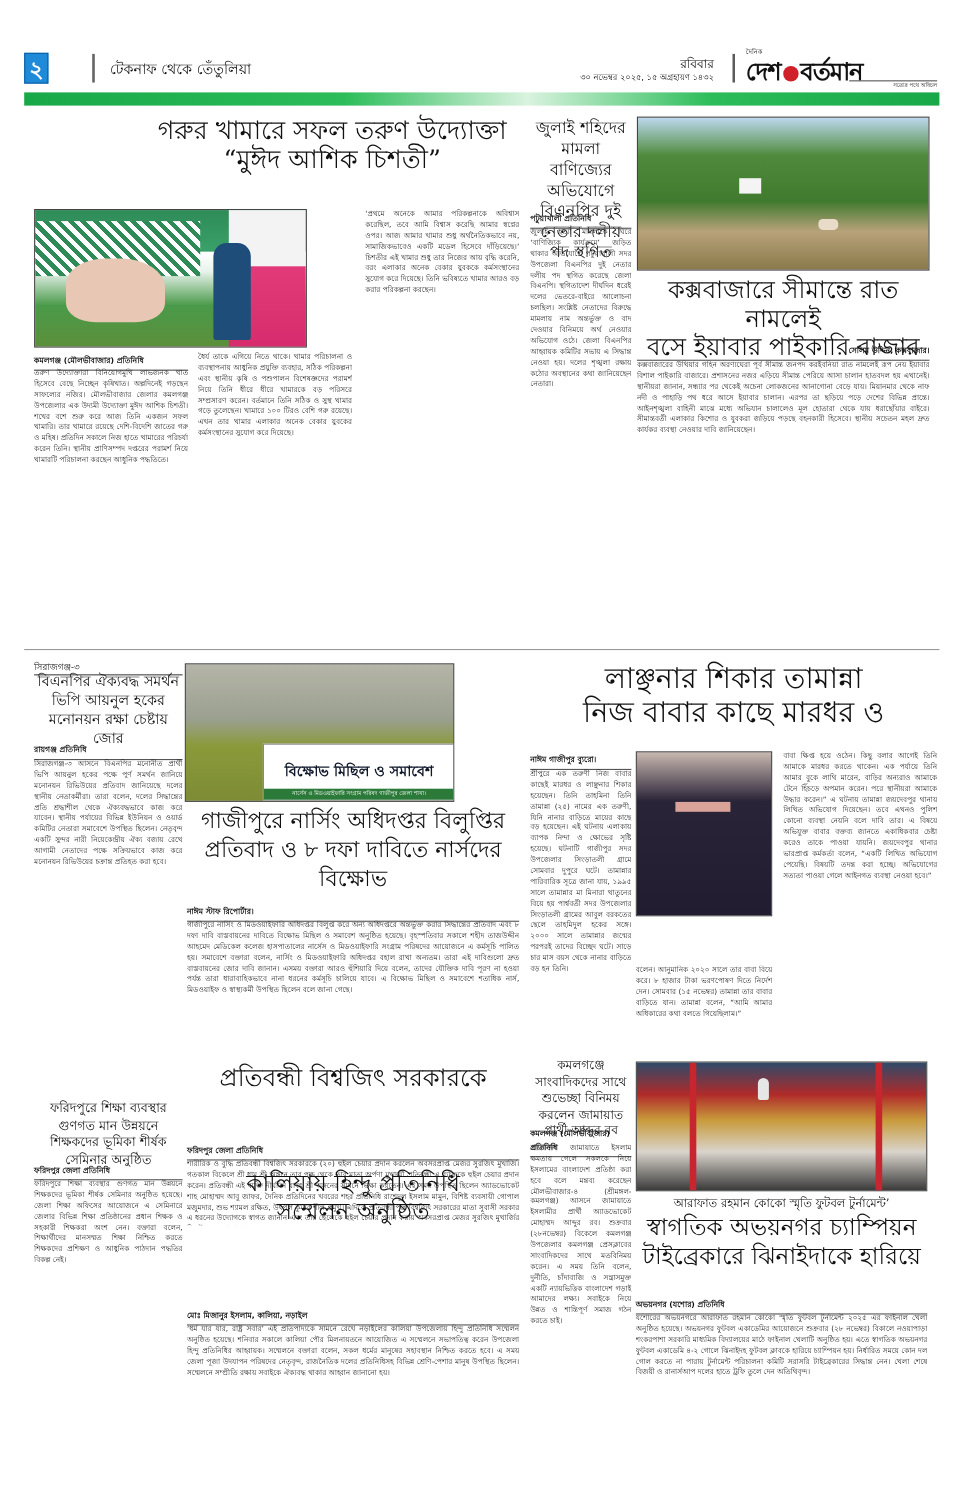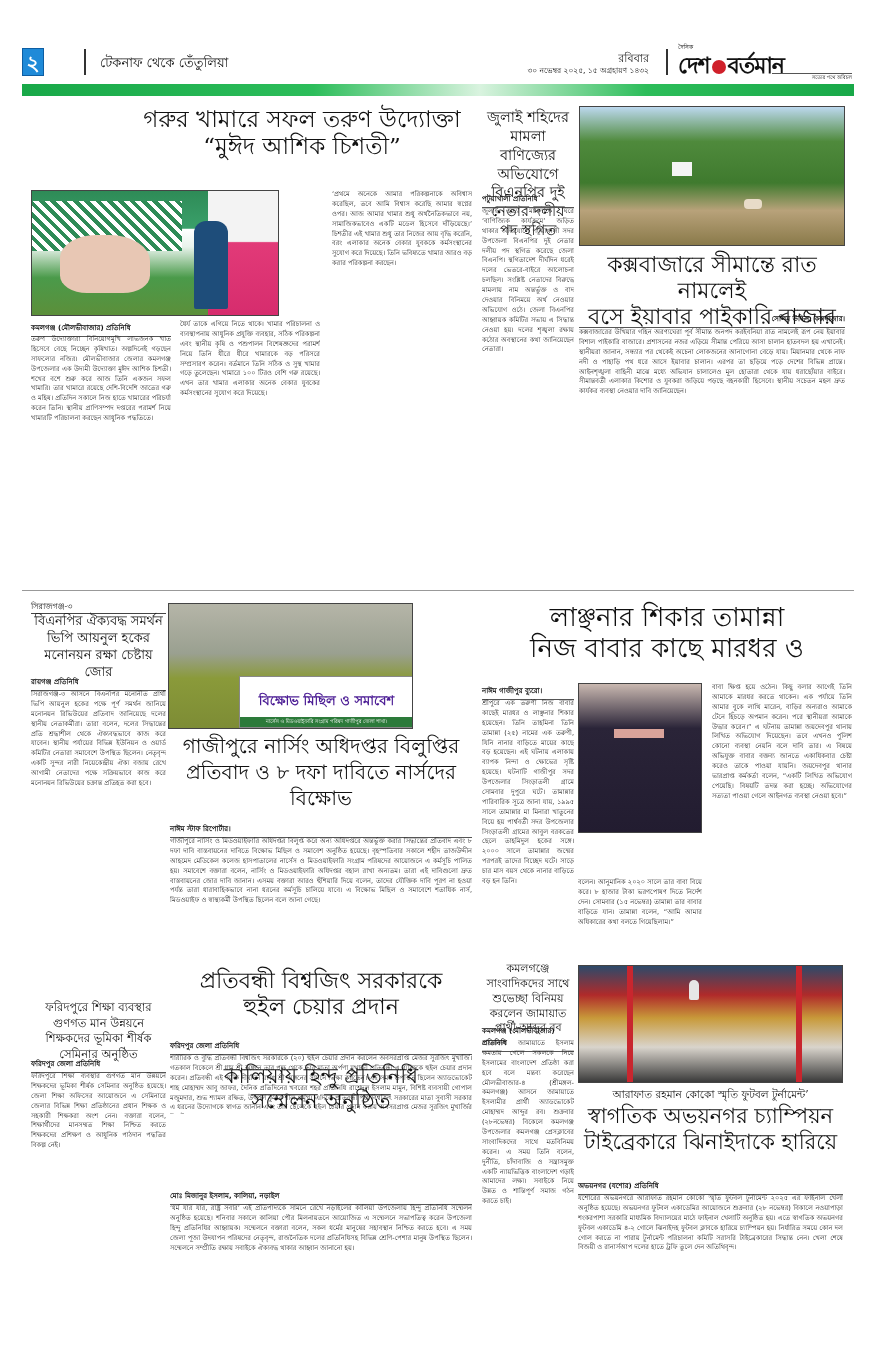--- a/index.html
+++ b/index.html
@@ -79,31 +79,30 @@
 <div class="abs headline" style="left:31px; top:613px; width:135px; font-size:13px; line-height:1.3;">বিএনপির ঐক্যবদ্ধ সমর্থন ভিপি আয়নুল হকের মনোনয়ন রক্ষা চেষ্টায় জোর</div>
 <div class="abs byline" style="left:31px; top:676px; width:135px;">রায়গঞ্জ প্রতিনিধি</div>
 <div class="abs body-text" style="left:31px; top:690px; width:135px; height:296px; overflow:hidden;">সিরাজগঞ্জ-৩ আসনে বিএনপির মনোনীত প্রার্থী ভিপি আয়নুল হকের পক্ষে পূর্ণ সমর্থন জানিয়ে মনোনয়ন রিভিউয়ের প্রতিবাদ জানিয়েছে দলের স্থানীয় নেতাকর্মীরা। তারা বলেন, দলের সিদ্ধান্তের প্রতি শ্রদ্ধাশীল থেকে ঐক্যবদ্ধভাবে কাজ করে যাবেন। স্থানীয় পর্যায়ের বিভিন্ন ইউনিয়ন ও ওয়ার্ড কমিটির নেতারা সমাবেশে উপস্থিত ছিলেন। নেতৃবৃন্দ একটি সুন্দর নারী নিয়েকেন্দ্রীয় ঐক্য বজায় রেখে আগামী নেতাদের পক্ষে সক্রিয়ভাবে কাজ করে মনোনয়ন রিভিউয়ের চক্রান্ত প্রতিহত করা হবে।</div>
 
 <div class="abs headline" style="left:31px; top:1000px; width:135px; font-size:11.5px; line-height:1.35;">ফরিদপুরে শিক্ষা ব্যবস্থার গুণগত মান উন্নয়নে শিক্ষকদের ভূমিকা শীর্ষক সেমিনার অনুষ্ঠিত</div>
 <div class="abs byline" style="left:31px; top:1058px; width:135px;">ফরিদপুর জেলা প্রতিনিধি</div>
 <div class="abs body-text" style="left:31px; top:1072px; width:135px; height:290px; overflow:hidden;">ফরিদপুরে শিক্ষা ব্যবস্থার গুণগত মান উন্নয়নে শিক্ষকদের ভূমিকা শীর্ষক সেমিনার অনুষ্ঠিত হয়েছে। জেলা শিক্ষা অফিসের আয়োজনে এ সেমিনারে জেলার বিভিন্ন শিক্ষা প্রতিষ্ঠানের প্রধান শিক্ষক ও সহকারী শিক্ষকরা অংশ নেন। বক্তারা বলেন, শিক্ষার্থীদের মানসম্মত শিক্ষা নিশ্চিত করতে শিক্ষকদের প্রশিক্ষণ ও আধুনিক পাঠদান পদ্ধতির বিকল্প নেই।</div>
 
 <div class="abs photo" style="left:168px; top:603px; width:245px; height:126px; background: linear-gradient(180deg,#b5b5a8 0%,#9aa090 40%,#8a9a3a 60%,#7d8c35 100%);">
   <div style="position:absolute; left:70px; top:72px; width:175px; height:52px; background:#fff; border:1px solid #888;">
-    <div style="text-align:center; color:#4c1d95; font-size:13px; font-weight:bold; margin-top:14px;">বিক্ষোভ মিছিল ও সমাবেশ</div>
+    <div style="text-align:center; color:#0f172a; font-size:13px; font-weight:bold; margin-top:14px;">বিক্ষোভ মিছিল ও সমাবেশ</div>
     <div style="position:absolute; bottom:0; left:0; right:0; background:#2c7a3a; color:#fff; font-size:5px; text-align:center; padding:1px;">নার্সেস ও মিডওয়াইফারি সংগ্রাম পরিষদ গাজীপুর জেলা শাখা।</div>
   </div>
 </div>
 <div class="abs headline" style="left:170px; top:733px; width:302px; font-size:20px; line-height:1.3;">গাজীপুরে নার্সিং অধিদপ্তর বিলুপ্তির প্রতিবাদ ও ৮ দফা দাবিতে নার্সদের বিক্ষোভ</div>
 <div class="abs byline" style="left:170px; top:823px; width:302px;">নাঈম স্টাফ রিপোর্টার।</div>
 <div class="abs body-text" style="left:170px; top:837px; width:302px; height:128px; overflow:hidden;">গাজীপুরে নার্সিং ও মিডওয়াইফারি অধিদপ্তর বিলুপ্ত করে অন্য অধিদপ্তরে অন্তর্ভুক্ত করার সিদ্ধান্তের প্রতিবাদ এবং ৮ দফা দাবি বাস্তবায়নের দাবিতে বিক্ষোভ মিছিল ও সমাবেশ অনুষ্ঠিত হয়েছে। বৃহস্পতিবার সকালে শহীদ তাজউদ্দীন আহমেদ মেডিকেল কলেজ হাসপাতালের নার্সেস ও মিডওয়াইফারি সংগ্রাম পরিষদের আয়োজনে এ কর্মসূচি পালিত হয়। সমাবেশে বক্তারা বলেন, নার্সিং ও মিডওয়াইফারি অধিদপ্তর বহাল রাখা অন্যতম। তারা এই দাবিগুলো দ্রুত বাস্তবায়নের জোর দাবি জানান। এসময় বক্তারা আরও হুঁশিয়ারি দিয়ে বলেন, তাদের যৌক্তিক দাবি পূরণ না হওয়া পর্যন্ত তারা ধারাবাহিকভাবে নানা ধরনের কর্মসূচি চালিয়ে যাবে। এ বিক্ষোভ মিছিল ও সমাবেশে শতাধিক নার্স, মিডওয়াইফ ও স্বাস্থ্যকর্মী উপস্থিত ছিলেন বলে জানা গেছে।</div>
 
 <div class="abs headline" style="left:170px; top:968px; width:302px; font-size:22px;">
   <div>প্রতিবন্ধী বিশ্বজিৎ সরকারকে</div>
-  <div>হুইল চেয়ার প্রদান</div>
 </div>
 <div class="abs byline" style="left:170px; top:1040px; width:302px;">ফরিদপুর জেলা প্রতিনিধি</div>
 <div class="abs body-text" style="left:170px; top:1054px; width:302px; height:60px; overflow:hidden;">শারীরিক ও বুদ্ধি প্রতিবন্ধী বিশ্বজিৎ সরকারকে (২০) হুইল চেয়ার প্রদান করলেন অবসরপ্রাপ্ত মেজর সুরজিৎ মুখার্জি। গতকাল বিকেলে শ্রী ধাম শ্রী অঙ্গনে তার পক্ষ থেকে তার মাতা অর্পণা মুখার্জী প্রতিবন্ধী এ ব্যক্তিকে হুইল চেয়ার প্রদান করেন। প্রতিবন্ধী এই ব্যক্তি দীর্ঘদিন যাবৎ শ্রী অঙ্গনের সামনে ভিক্ষা করতেন। এই সময় উপস্থিত ছিলেন অ্যাডভোকেট শাহ মোহাম্মদ আবু জাফর, দৈনিক প্রতিদিনের খবরের শহর প্রতিনিধি রাশেদুল ইসলাম মামুন, বিশিষ্ট ব্যবসায়ী গোপাল মজুমদার, শুভ শ্যামল রক্ষিত, উৎপল কুমার শীল প্রমুখ। এদিকে প্রতিবন্ধী পুত্র বিশ্বজিৎ সরকারের মাতা সুবাসী সরকার এ ধরনের উদ্যোগকে স্বাগত জানান এবং তার ছেলেকে হুইল চেয়ার প্রদান করায় অবসরপ্রাপ্ত মেজর সুরজিৎ মুখার্জির নিকট কৃতজ্ঞতা প্রকাশ করেন।</div>
 
 <div class="abs headline" style="left:170px; top:1064px; width:302px; font-size:21px;">
   <div>কালিয়ায় হিন্দু প্রতিনিধি</div>
   <div>সম্মেলন অনুষ্ঠিত</div>
 </div>
 <div class="abs byline" style="left:170px; top:1190px; width:302px;">মোঃ মিজানুর ইসলাম, কালিয়া, নড়াইল</div>
 <div class="abs body-text" style="left:170px; top:1204px; width:302px; height:160px; overflow:hidden;">‘ধর্ম যার যার, রাষ্ট্র সবার’ এই প্রতিপাদ্যকে সামনে রেখে নড়াইলের কালিয়া উপজেলায় হিন্দু প্রতিনিধি সম্মেলন অনুষ্ঠিত হয়েছে। শনিবার সকালে কালিয়া পৌর মিলনায়তনে আয়োজিত এ সম্মেলনে সভাপতিত্ব করেন উপজেলা হিন্দু প্রতিনিধির আহ্বায়ক। সম্মেলনে বক্তারা বলেন, সকল ধর্মের মানুষের সহাবস্থান নিশ্চিত করতে হবে। এ সময় জেলা পূজা উদযাপন পরিষদের নেতৃবৃন্দ, রাজনৈতিক দলের প্রতিনিধিসহ বিভিন্ন শ্রেণি-পেশার মানুষ উপস্থিত ছিলেন। সম্মেলনে সম্প্রীতি রক্ষায় সবাইকে ঐক্যবদ্ধ থাকার আহ্বান জানানো হয়।</div>

